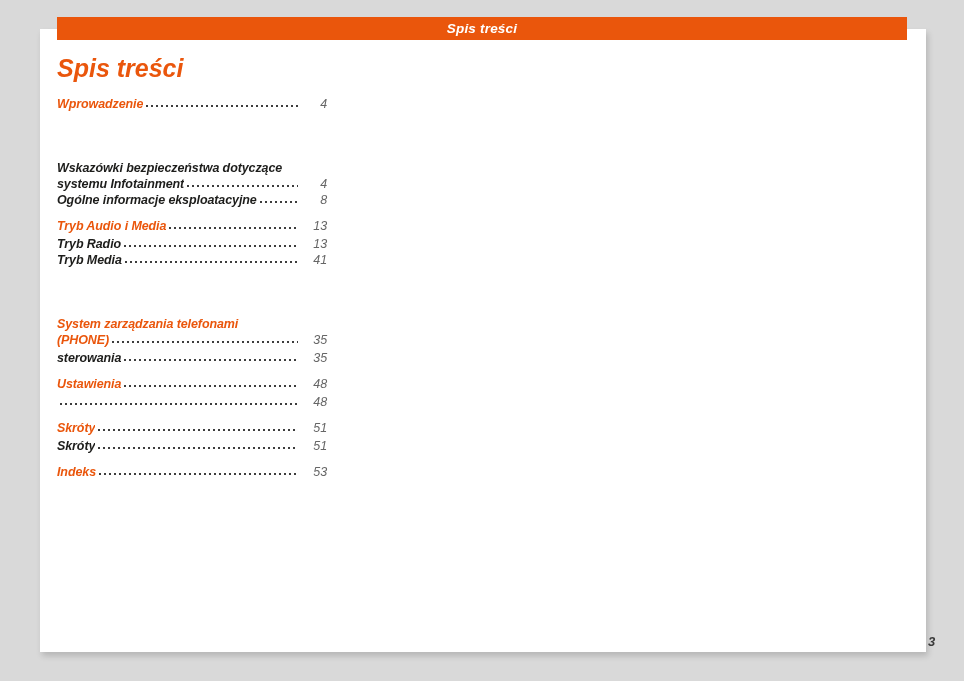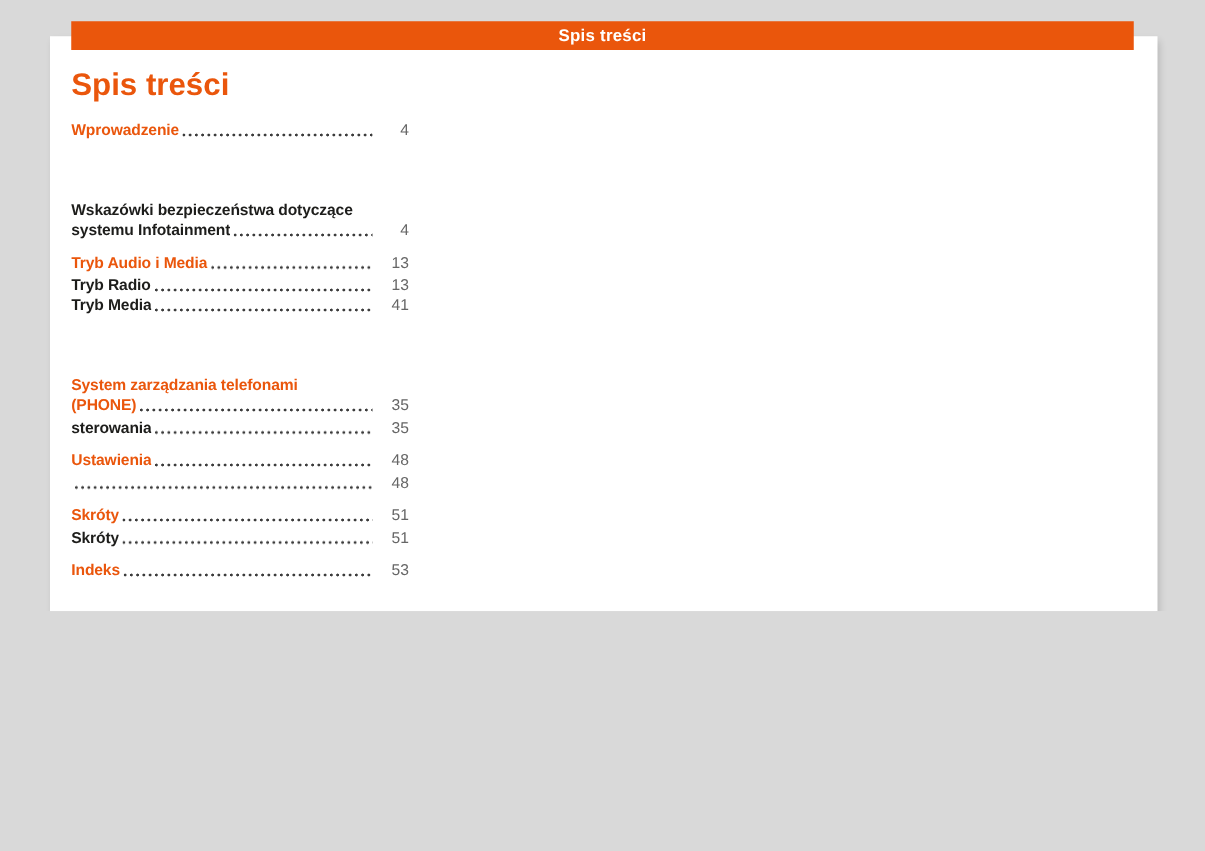--- a/index.html
+++ b/index.html
@@ -11,23 +11,24 @@
     --dots: #3c3c3c;
     --folio: #3a3a3a;
   }
   * { margin: 0; padding: 0; box-sizing: border-box; }
   html, body { background: var(--canvas-bg); }
   body { font-family: "Liberation Sans", "DejaVu Sans", sans-serif; }
 
   .canvas {
     position: relative;
     width: 964px;
-    height: 489px;
+    height: 681px;
     background: var(--canvas-bg);
     overflow: hidden;
+    font-style: italic;
   }
 
   .sheet {
     position: absolute;
     left: 40px;
     top: 29px;
     width: 886px;
     height: 623px;
     background: var(--page-bg);
     box-shadow: 2px 4px 6px rgba(0,0,0,0.16);
@@ -64,21 +65,21 @@
     width: 270px;
     font-size: 12.5px;
     line-height: 16px;
     font-weight: bold;
     color: var(--text);
     letter-spacing: -0.1px;
   }
   .toc-section { margin-bottom: 10px; }
   .toc-entry { cursor: pointer; }
   .toc-entry.head { color: var(--accent); margin-bottom: 2px; }
-  .toc-row { display: flex; align-items: flex-end; }
+  .toc-row { display: flex; align-items: flex-start; }
   .toc-line { white-space: nowrap; margin-top: 48px; }
   .toc-label { white-space: nowrap; flex-shrink: 1; overflow: hidden; }
   .leader {
     flex: 1;
     min-width: 6px;
     height: 14px;
     margin: 0 3px;
     background-image: radial-gradient(circle at 1.2px 12px, var(--dots) 1.05px, transparent 1.35px);
     background-size: 5px 16px;
     background-repeat: repeat-x;
@@ -124,20 +125,27 @@
           </div>
         </div>
         <div class="toc-entry">
           <div class="toc-line">Wskazówki bezpieczeństwa dotyczące</div>
           <div class="toc-row">
             <span class="toc-label">systemu Infotainment</span>
             <span class="leader"></span>
             <span class="toc-num">4</span>
           </div>
         </div>
+        <div class="toc-entry">
+          <div class="toc-row">
+            <span class="toc-label">Ogólne informacje eksploatacyjne</span>
+            <span class="leader"></span>
+            <span class="toc-num">8</span>
+          </div>
+        </div>
       </div>
       <div class="toc-section">
         <div class="toc-entry head">
           <div class="toc-row">
             <span class="toc-label">Tryb Audio i Media</span>
             <span class="leader"></span>
             <span class="toc-num">13</span>
           </div>
         </div>
         <div class="toc-entry">

